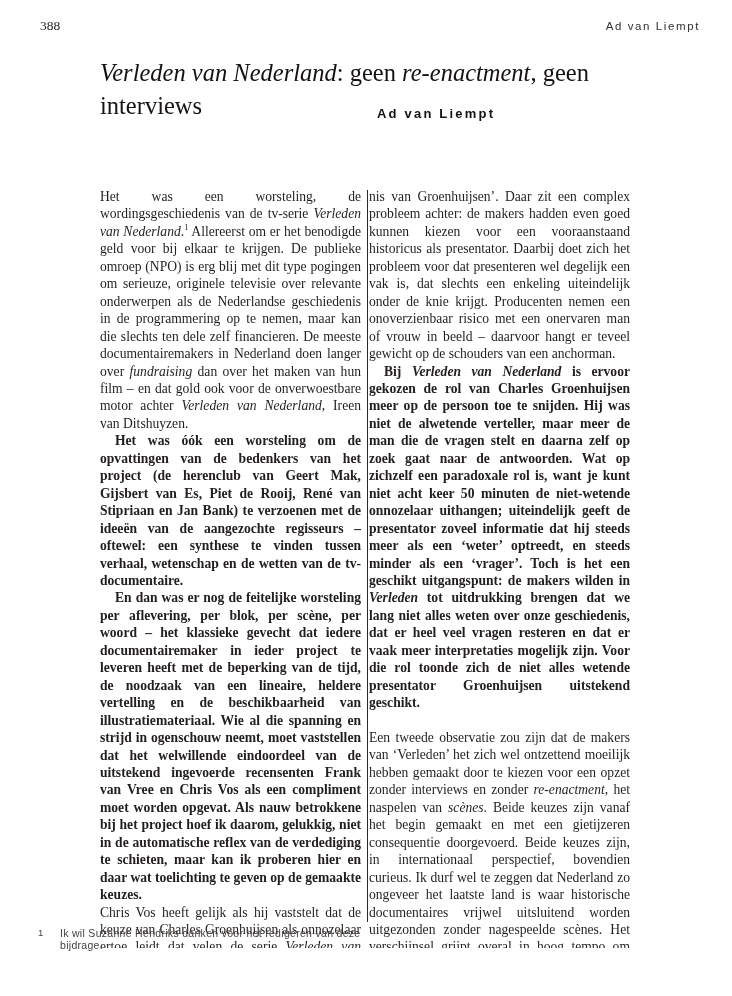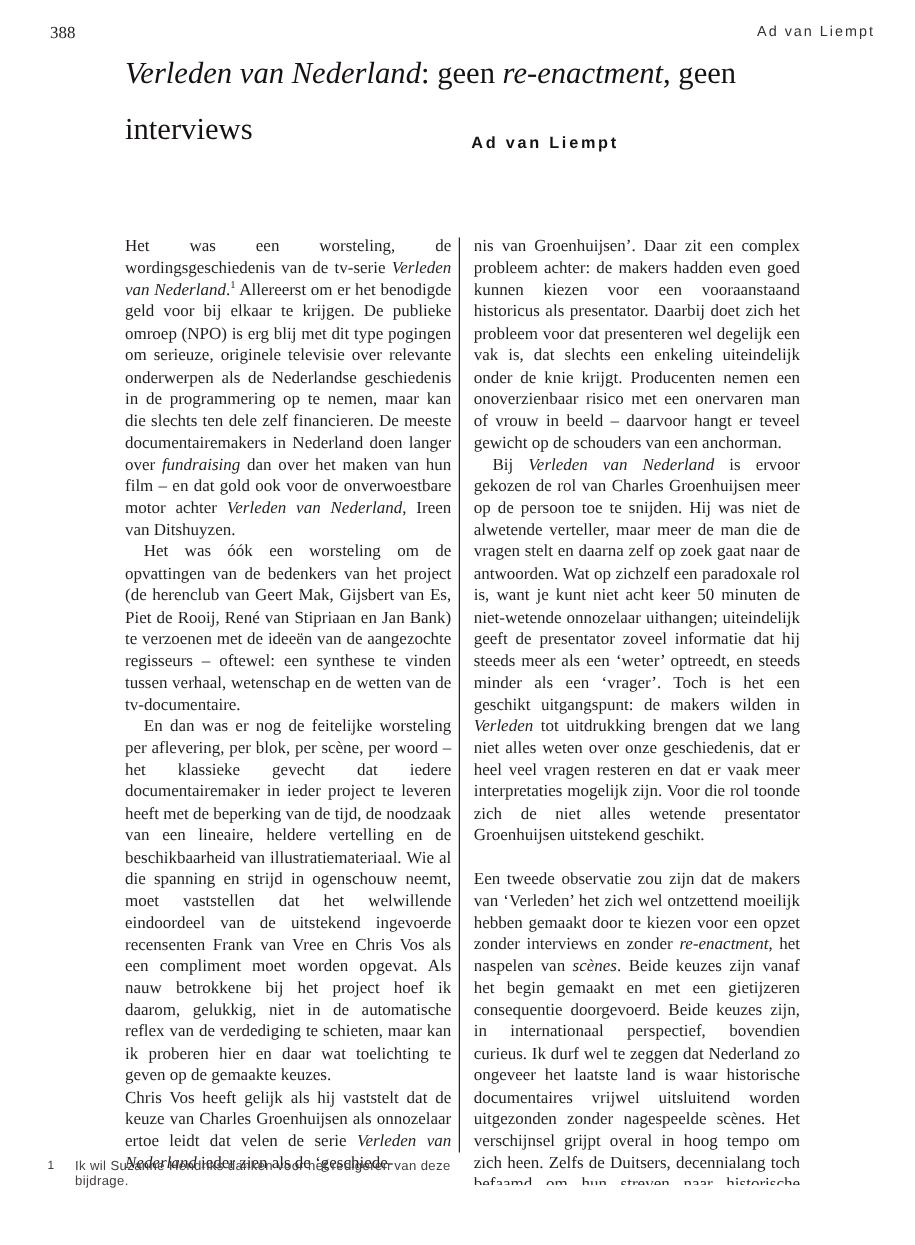--- a/index.html
+++ b/index.html
@@ -19,45 +19,45 @@
   .pageno{
     position:absolute;left:40px;top:18px;
     font-size:13.5px;color:var(--text);
   }
   .running{
     position:absolute;right:32px;top:20px;
     font-family:"Liberation Sans","DejaVu Sans",sans-serif;
     font-size:11.5px;letter-spacing:1.6px;color:#343130;
   }
   .title{
-    position:absolute;left:100px;top:36px;width:560px;
+    position:absolute;left:100px;top:56px;width:560px;
     margin:0;font-weight:500;
-    font-size:24.5px;line-height:45px;color:#151211;
+    font-size:24.5px;line-height:33px;color:#151211;
   }
   .title .it{font-style:italic;}
   .author{
     position:absolute;left:377px;top:106px;
     font-family:"Liberation Sans","DejaVu Sans",sans-serif;
     font-weight:bold;font-size:13px;letter-spacing:2.2px;color:#151211;
   }
   .divider{
     position:absolute;left:367px;top:190px;
     width:1px;height:732px;background:var(--divider);
   }
   .columns{
     position:absolute;left:100px;top:188px;width:541px;height:760px;
-    display:flex;gap:18px;overflow:hidden;
+    display:flex;gap:8px;overflow:hidden;
   }
   .col{
     width:261px;flex:0 0 261px;
     font-size:13.6px;line-height:17.45px;
     text-align:justify;
   }
   .para{margin:0;}
-  .para.indent{text-indent:15px;}
+  .para.indent{text-indent:15px;font-weight:bold;}
   .para.space-before{margin-top:17.45px;}
   .it{font-style:italic;}
   sup{font-size:8.5px;line-height:0;vertical-align:super;}
   .footnote{
     position:absolute;left:38px;top:927px;width:340px;
     font-family:"Liberation Sans","DejaVu Sans",sans-serif;
     font-size:10.5px;letter-spacing:0.3px;color:var(--muted);
     display:flex;
   }
   .fn-marker{flex:0 0 22px;font-size:9.5px;}

